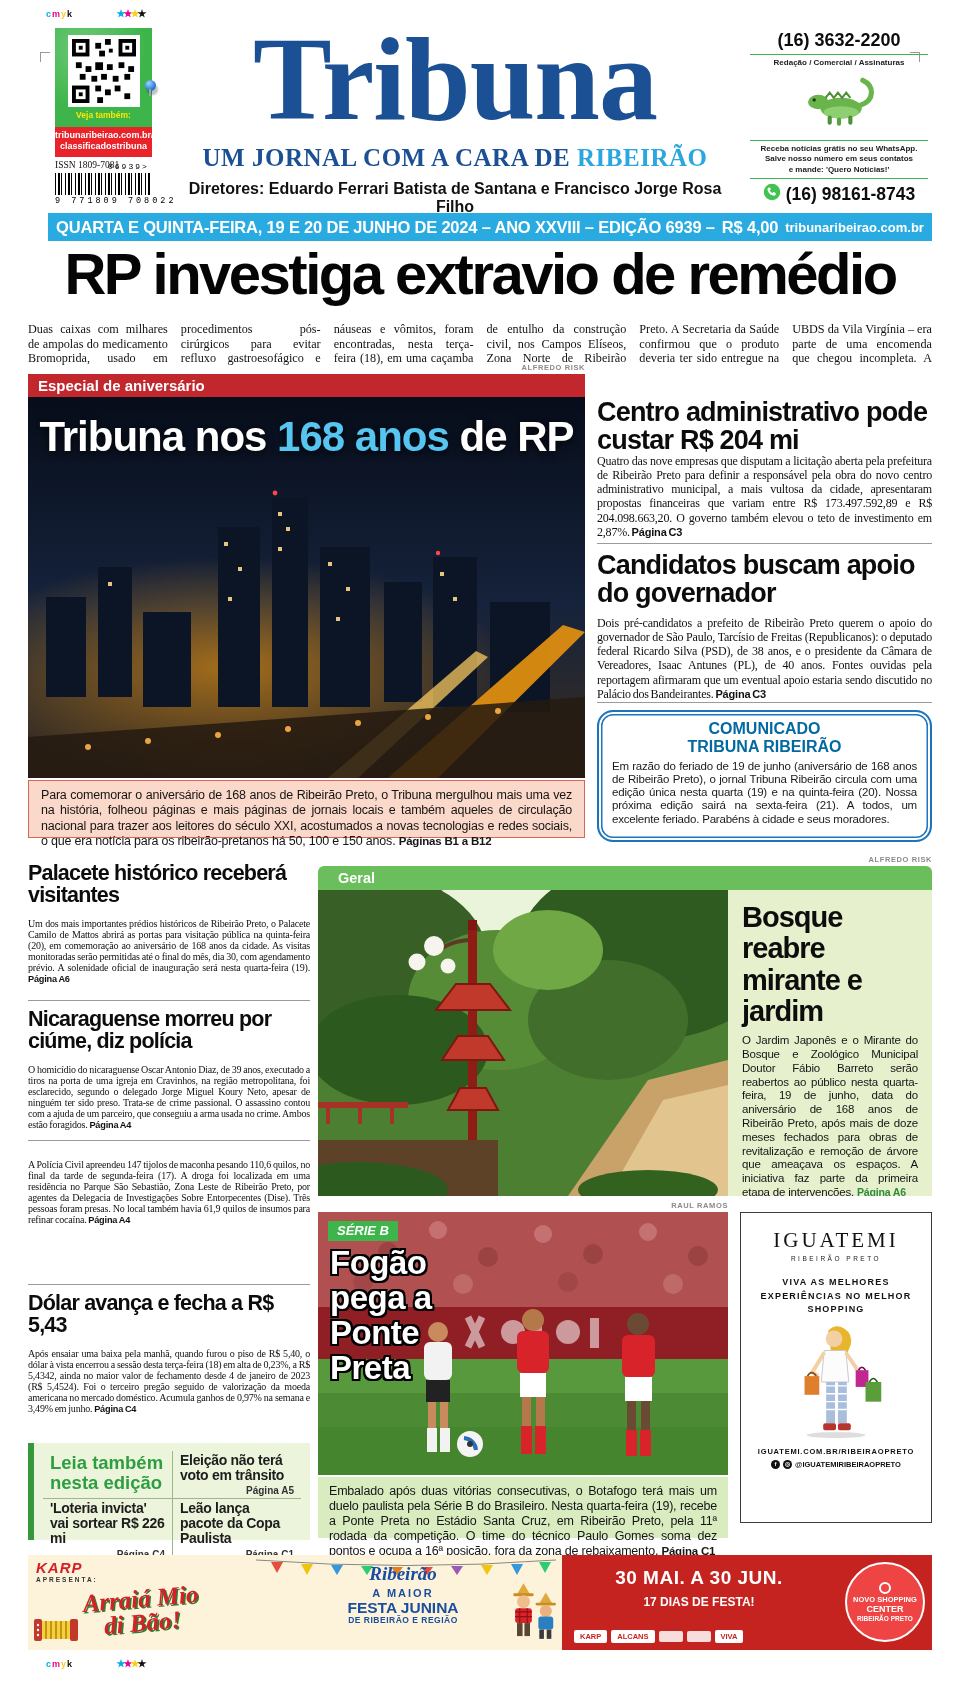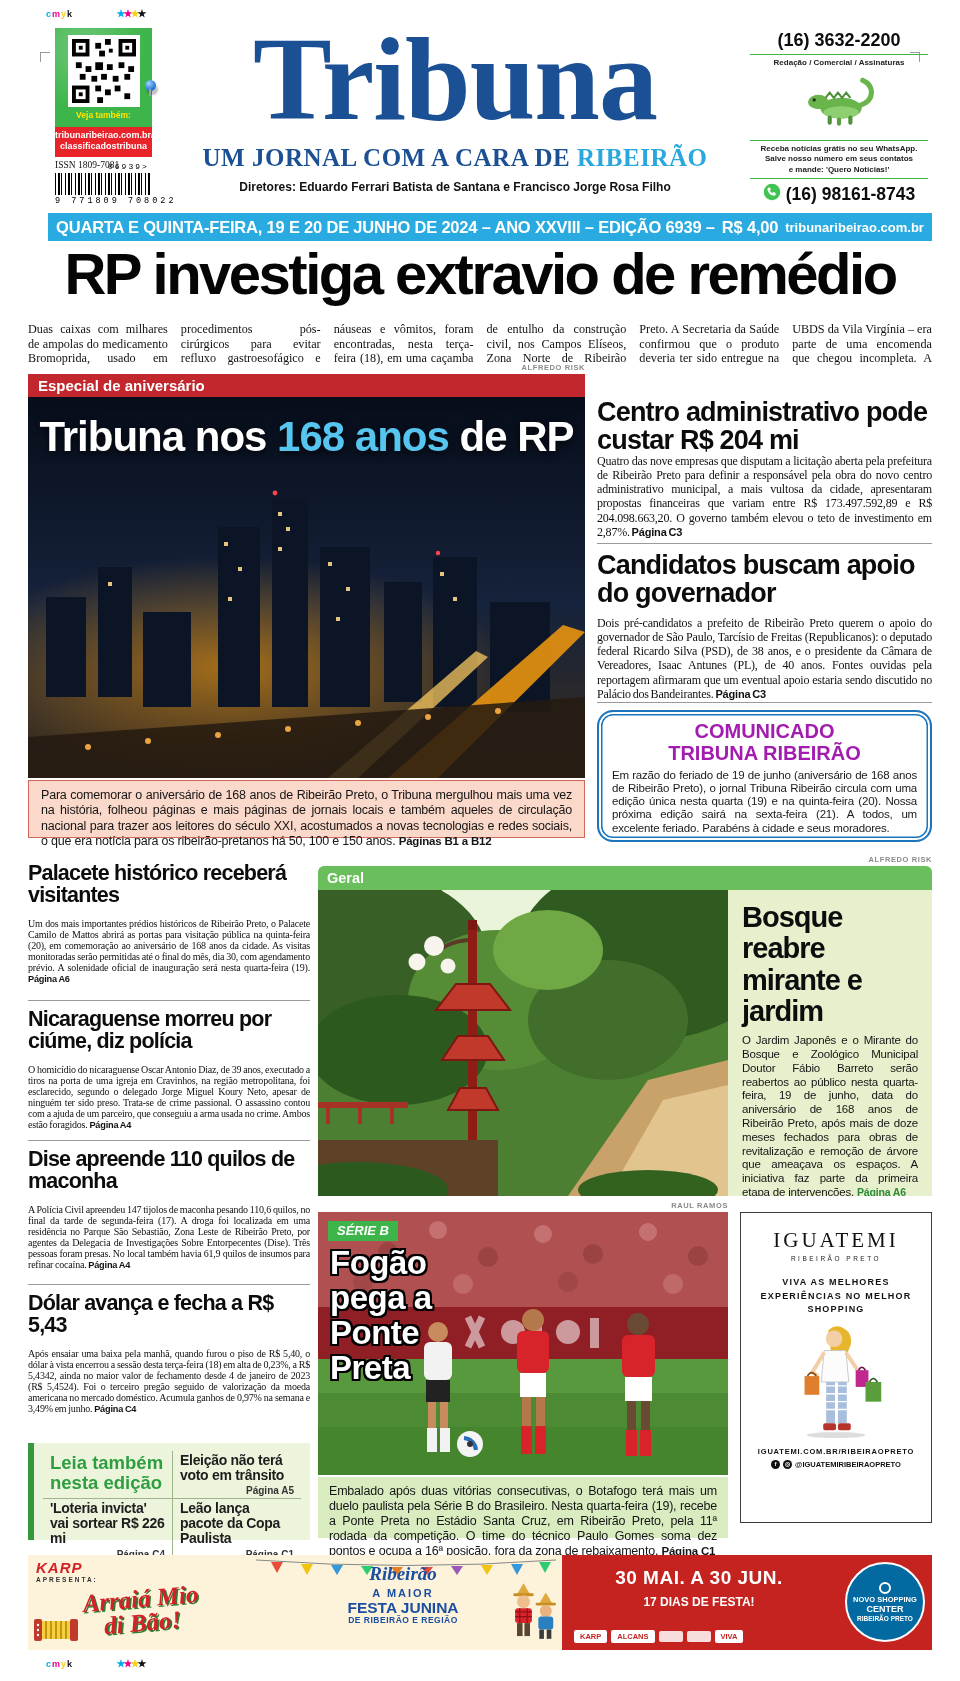--- a/index.html
+++ b/index.html
@@ -27,21 +27,21 @@
   .issn { left:55px; top:160px; font-family:Liberation Serif, serif; font-size:9.5px; color:#111; }
   .bc-top { left:108px; top:162px; font-family:"Liberation Mono",monospace; font-size:8px; letter-spacing:2px; }
   .barcode { left:55px; top:173px; width:96px; height:22px;
              background:repeating-linear-gradient(90deg,#000 0 1px,#fff 1px 3px,#000 3px 5px,#fff 5px 6px,#000 6px 7px,#fff 7px 10px); }
   .bc-digits { left:55px; top:196px; font-family:"Liberation Mono",monospace; font-size:8.5px; letter-spacing:3px; }
 
   .logo-wrap { left:175px; top:18px; width:560px; text-align:center; }
   .logo { font-family:"Liberation Serif",serif; font-weight:bold; font-size:118px; line-height:1.05; color:#1c5094; letter-spacing:-1px; }
   .tagline { margin-top:2px; font-family:"Liberation Serif",serif; font-weight:bold; font-size:25px; color:#1c5094; letter-spacing:.5px; }
   .tagline .hl { color:#2ba7df; }
-  .directors { margin-top:8px; font-size:12px; font-weight:600; color:#111; }
+  .directors { margin-top:8px; font-size:16px; font-weight:600; color:#111; }
 
   .contact { left:742px; top:30px; width:194px; text-align:center; }
   .c-phone { font-size:18px; font-weight:800; color:#0d0d0d; }
   .c-rule { border-top:1.5px solid #3db54a; margin:3px 8px; }
   .c-cap { font-size:8px; font-weight:bold; color:#222; }
   .c-notes { font-size:8px; font-weight:bold; color:#222; line-height:1.3; }
   .wa-row { display:flex; align-items:center; justify-content:center; gap:5px; margin-top:4px; }
   .wa-phone { font-size:17.5px; font-weight:800; color:#0d0d0d; }
 
   
@@ -71,42 +71,42 @@
              padding:7px 12px; font-size:12.5px; line-height:1.22; letter-spacing:-.2px; text-align:justify; color:#151515; }
 
   
   .h-story { font-weight:800; color:#0c0c0c; letter-spacing:-.8px; line-height:1.04; }
   .rc-h { left:597px; width:335px; font-size:27px; }
   .rc-b { left:597px; width:335px; font-family:"Liberation Serif",serif; font-size:12px; line-height:1.18;
           letter-spacing:-.2px; word-spacing:-1px; text-align:justify; color:#111; }
   .rule { border-top:1px solid #9a9a9a; }
   .notice { left:597px; top:710px; width:335px; height:132px; border:2px solid #1c75bc; border-radius:16px;
             box-shadow:inset 0 0 0 2px #fff, inset 0 0 0 3.5px #1c75bc; padding:8px 13px; overflow:hidden; }
-  .notice-title { text-align:center; color:#a21caf; font-size:20px; font-weight:800; line-height:1.12; }
+  .notice-title { text-align:center; color:#0369a1; font-size:16px; font-weight:800; line-height:1.12; }
   .notice-body { margin-top:4px; font-size:11.5px; line-height:1.15; letter-spacing:-.2px; text-align:justify; color:#1a1a1a; }
 
   
   .lc { left:28px; width:282px; overflow:hidden; }
   .lc-h { font-size:21.5px; }
   .lc-b { margin-top:11px; font-family:"Liberation Serif",serif; font-size:10px; line-height:1.1;
           letter-spacing:-.2px; word-spacing:-.5px; text-align:justify; color:#111; }
 
   
   .readalso { left:28px; top:1443px; width:282px; height:97px; background:#ecf4dc; border-left:6px solid #36973b;
               padding:8px 9px 6px; display:grid; grid-template-columns:1fr 1fr; grid-template-rows:1fr 1fr; }
   .ra-cell { padding:2px 7px; }
   .ra-title { color:#2f9e41; font-size:18.5px; font-weight:800; line-height:1.08; }
   .ra-item { font-size:14px; font-weight:800; line-height:1.08; color:#1d1d1d; letter-spacing:-.3px; }
   .ra-ref { display:block; text-align:right; font-size:10px; font-weight:bold; color:#333; margin-top:2px; }
   .ra-r { border-left:1px solid #9fb48a; }
   .ra-b { border-top:1px solid #9fb48a; }
 
   
   .geral-bar { left:318px; top:866px; width:614px; height:24px; background:#6abf5c; border-radius:6px 6px 0 0;
-               color:#fff; font-size:14.5px; font-weight:bold; line-height:24px; padding-left:9px; }
+               color:#fff; font-size:14.5px; font-weight:bold; line-height:24px; padding-left:20px; }
   .photo-park { left:318px; top:890px; width:410px; height:306px; overflow:hidden; }
   .photo-park svg { display:block; width:100%; height:100%; }
   .bosque { left:728px; top:890px; width:204px; height:306px; background:#e7f0cd; padding:12px 14px 8px; overflow:hidden; }
   .bosque-h { font-size:29px; font-weight:800; letter-spacing:-1px; line-height:1.08; color:#0d0d0d; }
   .bosque-b { margin-top:7px; font-size:11.5px; line-height:1.2; letter-spacing:-.2px; text-align:justify; color:#151515; }
   .bosque-b .pageref { color:#2e8b3a; }
 
   
   .photo-soccer { left:318px; top:1212px; width:410px; height:263px; overflow:hidden; }
   .photo-soccer svg { display:block; width:100%; height:100%; }
@@ -142,21 +142,21 @@
   .fest { position:absolute; left:280px; top:32px; width:190px; text-align:center; color:#1b4ea0; font-weight:800; line-height:1.1; }
   .fest .f1{font-size:11px; letter-spacing:2px;} .fest .f2{font-size:15.5px;} .fest .f3{font-size:8.5px; letter-spacing:.5px;}
   .city { position:absolute; left:280px; top:8px; width:190px; text-align:center; font-family:"Liberation Serif",serif;
           font-style:italic; font-weight:bold; font-size:19px; color:#1b4ea0; }
   .dates { position:absolute; left:8px; right:104px; top:12px; text-align:center; color:#fff; font-size:19px;
            font-weight:800; letter-spacing:.5px; }
   .days { position:absolute; left:8px; right:104px; top:40px; text-align:center; color:#fff; font-size:12px; font-weight:800; }
   .sponsors { position:absolute; left:12px; bottom:7px; display:flex; gap:4px; align-items:center; }
   .sp-box { background:#fff; color:#c5231f; font-size:7.5px; font-weight:800; padding:2px 6px; border-radius:2px; }
   .sp-ph { width:24px; height:11px; background:rgba(255,255,255,.85); border-radius:2px; }
-  .venue { position:absolute; right:7px; top:7px; width:80px; height:80px; border-radius:50%; background:#0369a1;
+  .venue { position:absolute; right:7px; top:7px; width:80px; height:80px; border-radius:50%; background:#ef4444;
            border:2px solid #fff; display:flex; flex-direction:column; align-items:center; justify-content:center;
            color:#fff; text-align:center; line-height:1.15; }
   .venue .ring { width:12px; height:12px; border:2px solid #fff; border-radius:50%; margin-bottom:2px; }
   .venue .v1 { font-size:7.5px; font-weight:800; } .venue .v2 { font-size:9px; font-weight:800; } .venue .v3 { font-size:6.5px; font-weight:bold; }
 </style>
 </head>
 <body>
 
 <div class="page">
 
@@ -345,21 +345,20 @@
     <h2 class="h-story lc-h">Palacete histórico receberá visitantes</h2>
     <div class="lc-b"><span>Um dos mais importantes prédios históricos de Ribeirão Preto, o Palacete Camilo de Mattos abrirá as portas para visitação pública na quinta-feira (20), em comemoração ao aniversário de 168 anos da cidade. As visitas monitoradas serão permitidas até o final do mês, dia 30, com agendamento prévio. A solenidade oficial de inauguração será nesta quarta-feira (19). </span><strong class="pageref">Página A6</strong></div>
   </div>
   <div class="abs rule" style="left:28px; top:1000px; width:282px;"></div>
   <div class="abs lc" style="top:1008px; height:130px;">
     <h2 class="h-story lc-h">Nicaraguense morreu por ciúme, diz polícia</h2>
     <div class="lc-b"><span>O homicídio do nicaraguense Oscar Antonio Diaz, de 39 anos, executado a tiros na porta de uma igreja em Cravinhos, na região metropolitana, foi esclarecido, segundo o delegado Jorge Miguel Koury Neto, apesar de ninguém ter sido preso. Trata-se de crime passional. O assassino contou com a ajuda de um parceiro, que conseguiu a arma usada no crime. Ambos estão foragidos. </span><strong class="pageref">Página A4</strong></div>
   </div>
   <div class="abs rule" style="left:28px; top:1140px; width:282px;"></div>
   <div class="abs lc" style="top:1148px; height:134px;">
-    <h2 class="h-story lc-h">Dise apreende 110 quilos de maconha</h2>
     <div class="lc-b"><span>A Polícia Civil apreendeu 147 tijolos de maconha pesando 110,6 quilos, no final da tarde de segunda-feira (17). A droga foi localizada em uma residência no Parque São Sebastião, Zona Leste de Ribeirão Preto, por agentes da Delegacia de Investigações Sobre Entorpecentes (Dise). Três pessoas foram presas. No local também havia 61,9 quilos de insumos para refinar cocaína. </span><strong class="pageref">Página A4</strong></div>
   </div>
   <div class="abs rule" style="left:28px; top:1284px; width:282px;"></div>
   <div class="abs lc" style="top:1292px; height:144px;">
     <h2 class="h-story lc-h">Dólar avança e fecha a R$ 5,43</h2>
     <div class="lc-b"><span>Após ensaiar uma baixa pela manhã, quando furou o piso de R$ 5,40, o dólar à vista encerrou a sessão desta terça-feira (18) em alta de 0,23%, a R$ 5,4342, ainda no maior valor de fechamento desde 4 de janeiro de 2023 (R$ 5,4524). Foi o terceiro pregão seguido de valorização da moeda americana no mercado doméstico. Acumula ganhos de 0,97% na semana e 3,49% em junho. </span><strong class="pageref">Página C4</strong></div>
   </div>
 
   <div class="abs readalso">
     <div class="ra-cell">

